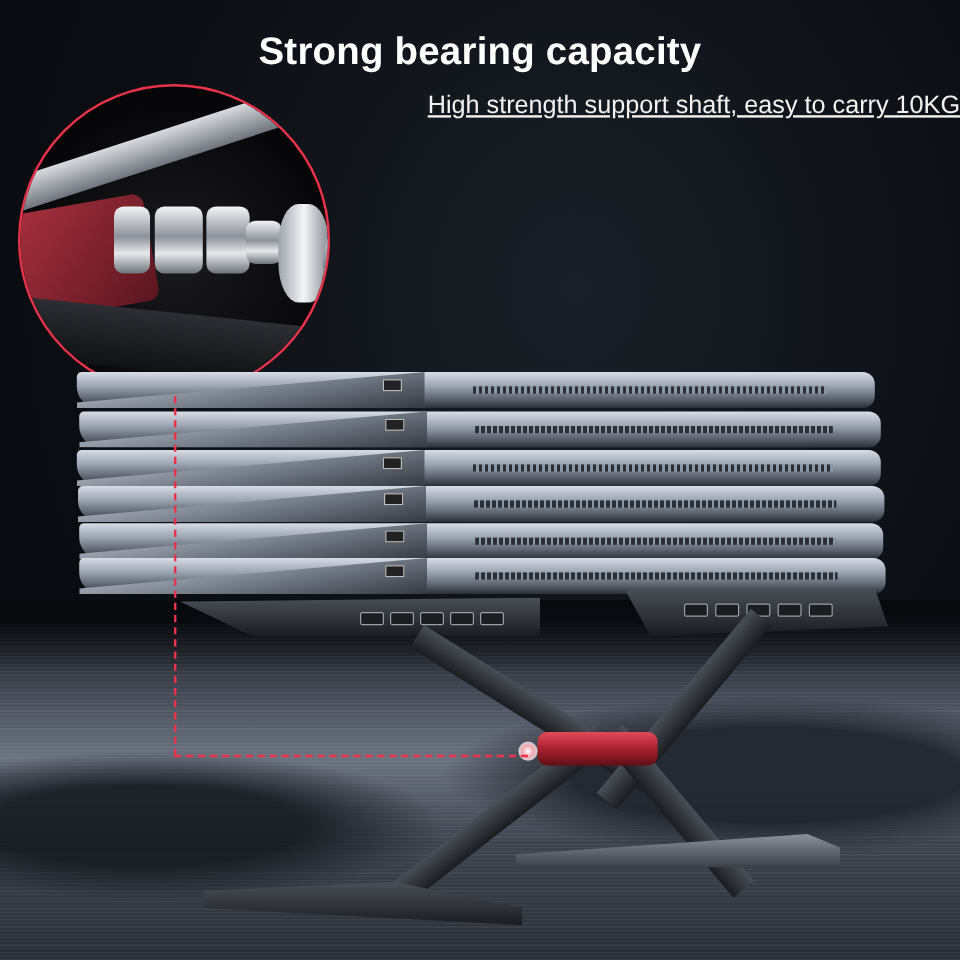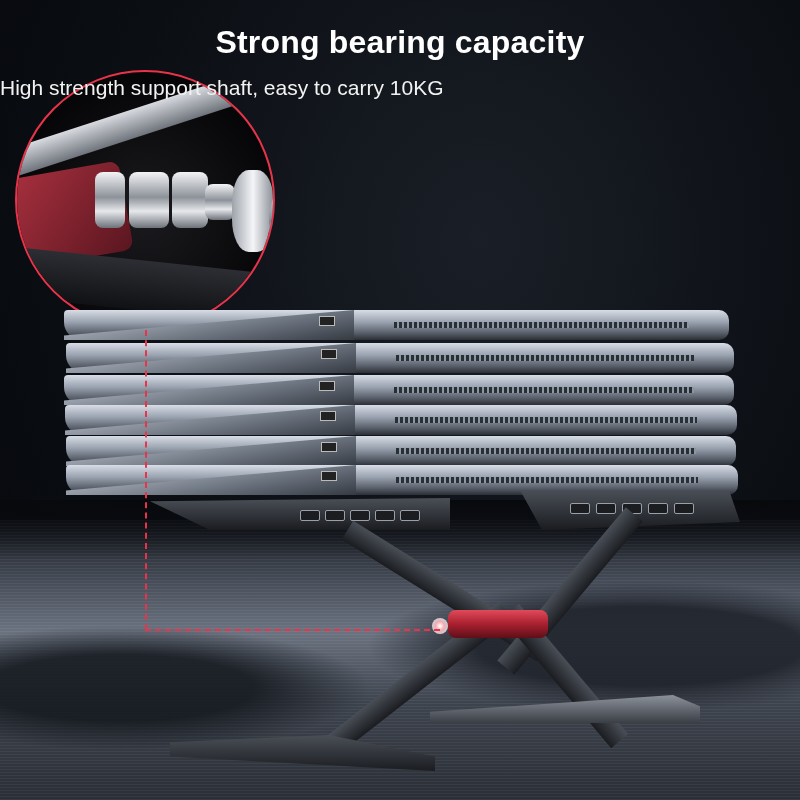--- a/index.html
+++ b/index.html
@@ -9,22 +9,22 @@
   .ground{position:absolute;left:0;top:520px;width:800px;height:280px;
     background:
       radial-gradient(ellipse at 80% 45%, rgba(30,34,42,0.9) 0 18%, transparent 30%),
       radial-gradient(ellipse at 15% 60%, rgba(20,24,30,0.85) 0 14%, transparent 26%),
       repeating-linear-gradient(0deg, rgba(255,255,255,0.05) 0 1px, transparent 1px 3px),
       linear-gradient(180deg, #15181e 0%, #4d5460 25%, #6b7380 40%, #3e444e 65%, #2a2e36 100%);}
   .ground-fade{position:absolute;left:0;top:500px;width:800px;height:60px;
     background:linear-gradient(180deg,#07090d,rgba(7,9,13,0));}
   .title{position:absolute;left:0;width:800px;top:24px;text-align:center;color:#fff;
     font-weight:700;font-size:32px;letter-spacing:0.2px;}
-  .subtitle{position:absolute;left:0;width:800px;top:76px;text-align:left;color:#f2f2f2;
-    font-size:21px;z-index:5;}
+  .subtitle{position:absolute;left:0;width:800px;top:76px;text-align:right;color:#f2f2f2;
+    font-size:21px;z-index:5;text-decoration:underline;}
   .callout{position:absolute;left:15px;top:70px;width:260px;height:260px;border-radius:50%;
     border:2.5px solid #e8334a;box-sizing:border-box;overflow:hidden;
     background:radial-gradient(circle at 50% 55%, #1b1b1f 0%, #060608 70%);}
   .callout .arm-top{position:absolute;left:-20px;top:30px;width:320px;height:28px;
     background:linear-gradient(180deg,#d8dbe0,#6f747c);transform:rotate(-18deg);}
   .callout .arm-red{position:absolute;left:-30px;top:100px;width:140px;height:90px;
     background:linear-gradient(135deg,#b23342,#5a1620);border-radius:10px;transform:rotate(-10deg);}
   .callout .arm-bottom{position:absolute;left:-10px;top:190px;width:300px;height:50px;
     background:linear-gradient(180deg,#2c2e33,#101114);transform:rotate(6deg);}
   .bearing{position:absolute;top:100px;height:56px;border-radius:8px;

